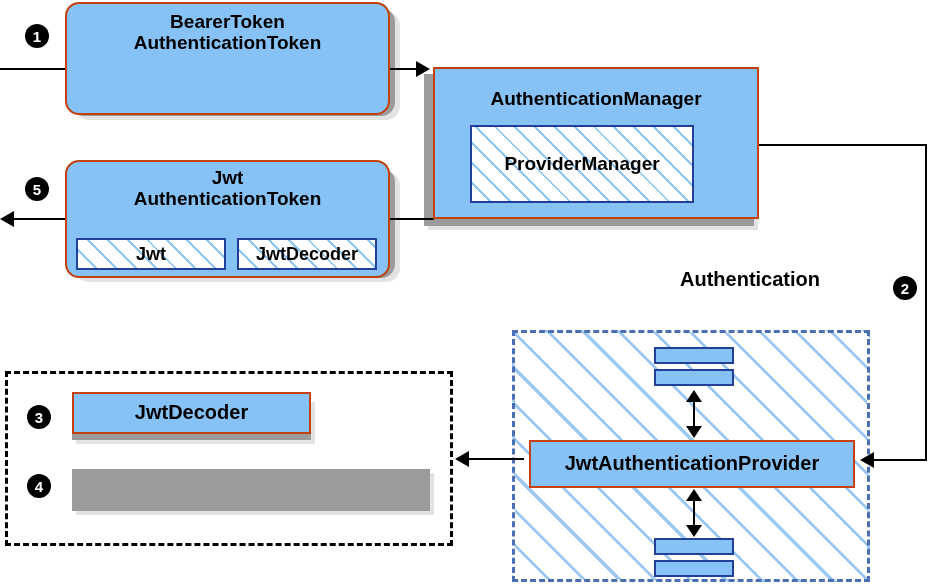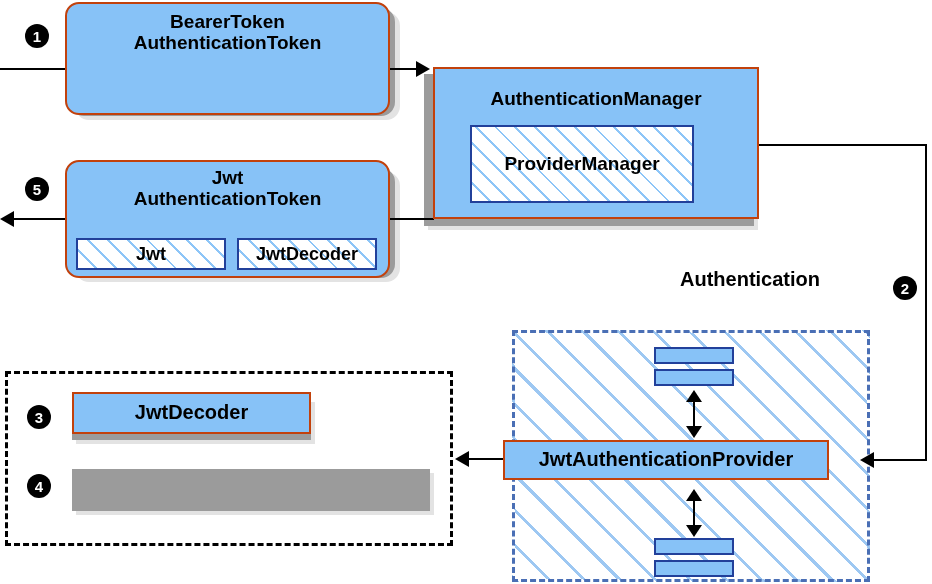--- a/index.html
+++ b/index.html
@@ -224,21 +224,21 @@
 
   <div class="mini-bar" style="left:654px; top:347px; width:80px; height:17px;"></div>
   <div class="mini-bar" style="left:654px; top:369px; width:80px; height:17px;"></div>
 
   <div class="line-v" style="left:693px; top:396px; height:34px;"></div>
   <div class="arrow arrow-up" style="left:686px; top:390px;"></div>
   <div class="arrow arrow-down" style="left:686px; top:426px;"></div>
 
   <div class="shadow-light" style="left:525px; top:452px; width:330px; height:40px;"></div>
   <div class="shadow-dark" style="left:521px; top:448px; width:330px; height:40px;"></div>
-  <div class="node" style="left:503px; top:440px; width:326px; height:40px; font-size:20px;">JwtAuthenticationProvider</div>
+  <div class="node" style="left:529px; top:440px; width:326px; height:48px; font-size:20px;">JwtAuthenticationProvider</div>
 
   <div class="line-v" style="left:693px; top:495px; height:34px;"></div>
   <div class="arrow arrow-up" style="left:686px; top:489px;"></div>
   <div class="arrow arrow-down" style="left:686px; top:525px;"></div>
 
   <div class="mini-bar" style="left:654px; top:538px; width:80px; height:17px;"></div>
   <div class="mini-bar" style="left:654px; top:560px; width:80px; height:17px;"></div>
 
   <div class="line-h" style="left:466px; top:458px; width:58px;"></div>
   <div class="arrow arrow-left" style="left:455px; top:451px;"></div>

